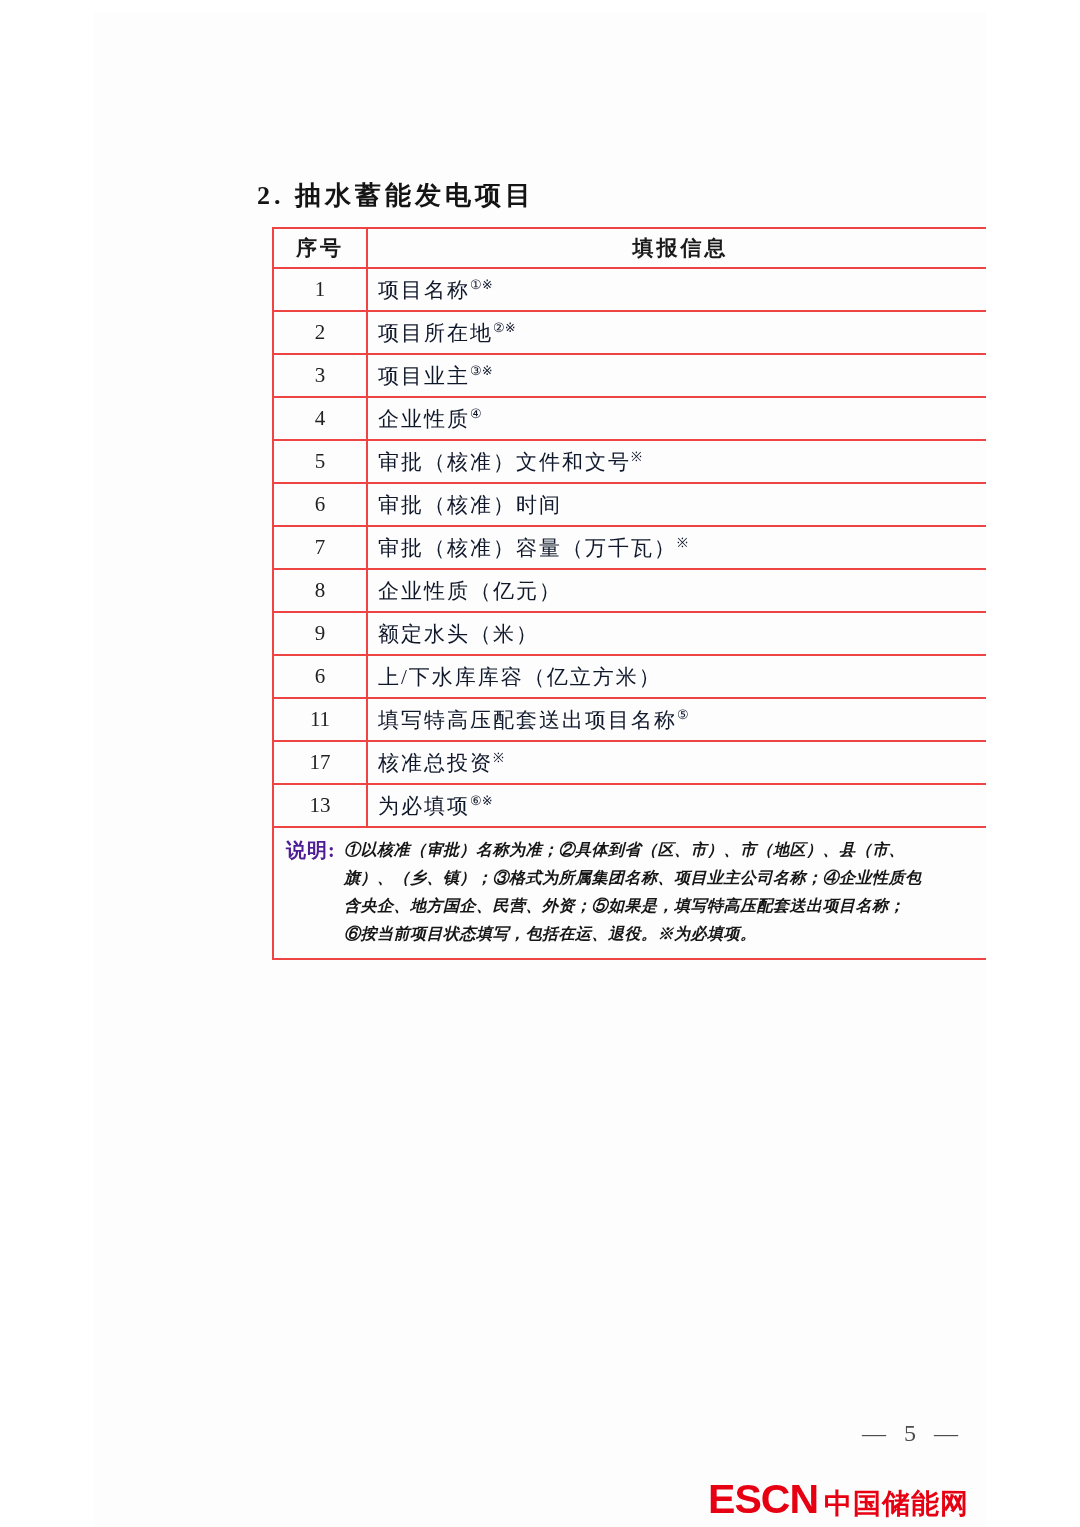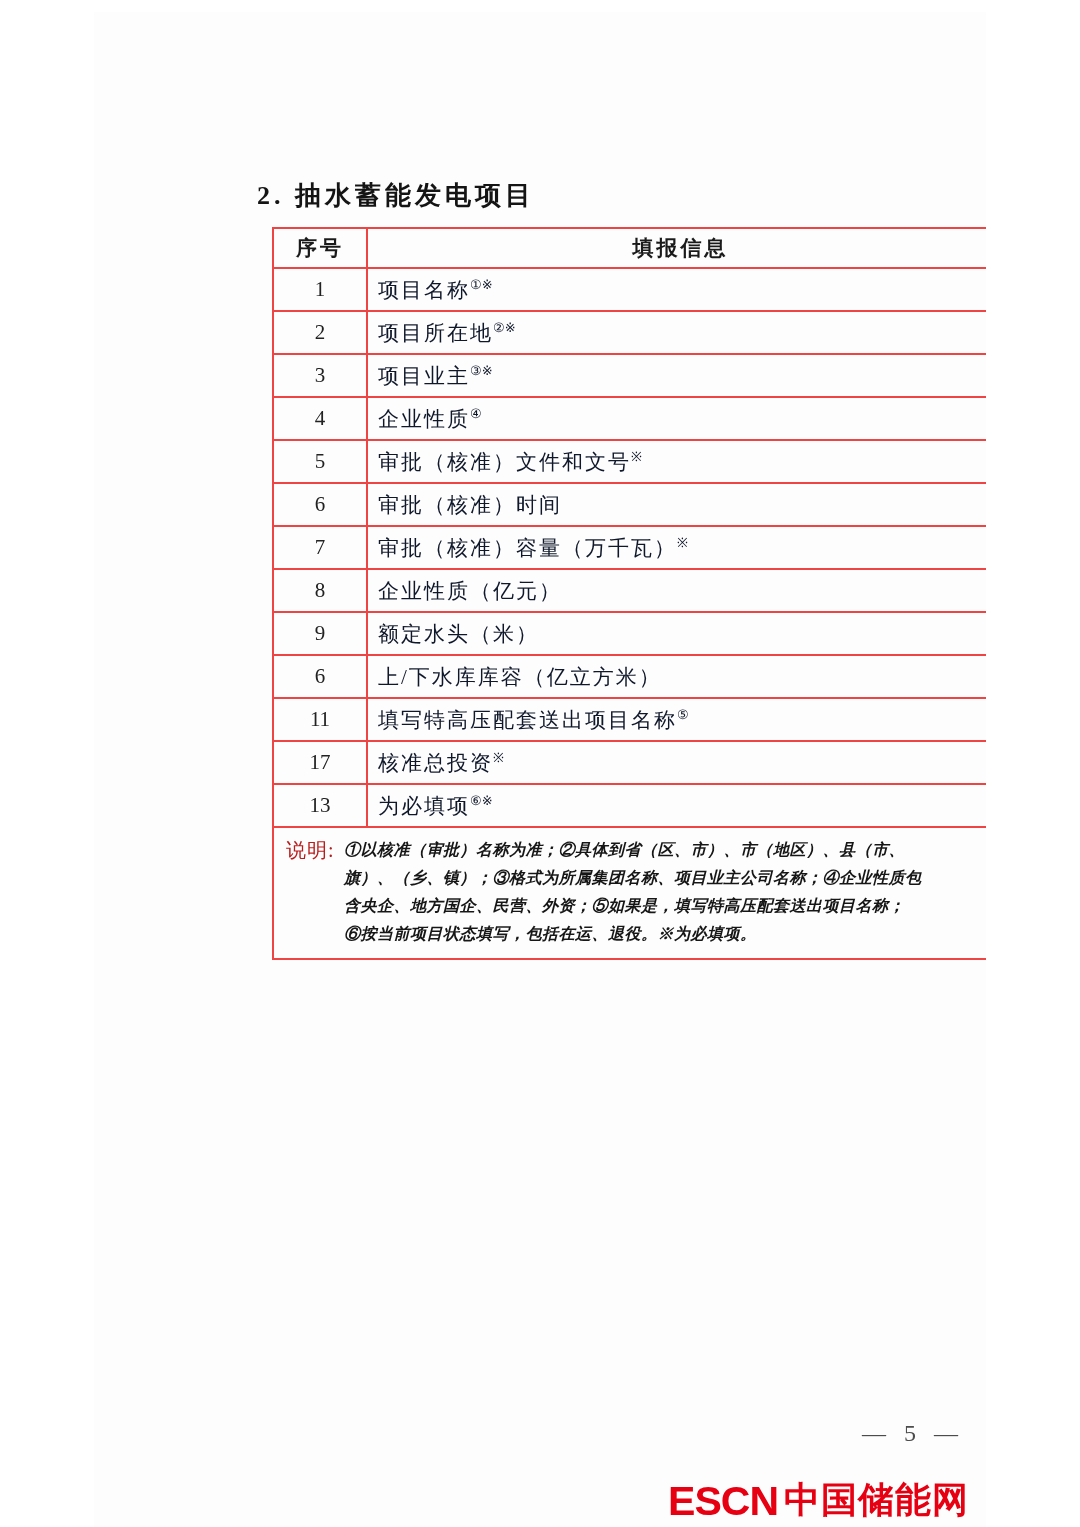--- a/index.html
+++ b/index.html
@@ -67,24 +67,24 @@
   .notes-cell {
     padding: 8px 10px 10px 12px;
   }
   .notes-wrap {
     display: flex;
     align-items: flex-start;
   }
   .notes-label {
     flex: 0 0 58px;
     font-size: 20px;
-    font-weight: 400;
+    font-weight: 700;
     letter-spacing: 1px;
     line-height: 28px;
-    color: #b91c1c;
+    color: #4c1d95;
   }
   .notes-lines {
     flex: 1;
     font-size: 16px;
     font-weight: 600;
     letter-spacing: 0.5px;
     line-height: 28px;
     color: #161616;
     font-style: italic;
   }
@@ -109,21 +109,21 @@
   }
   .logo-latin {
     font-family: "Liberation Sans", "DejaVu Sans", sans-serif;
     font-weight: bold;
     font-size: 41px;
     letter-spacing: -1px;
   }
   .logo-zh {
     font-family: Liberation Serif, serif;
     font-weight: bold;
-    font-size: 36px;
+    font-size: 28px;
     letter-spacing: 1px;
     margin-left: 6px;
   }
 </style>
 </head>
 <body>
 
 <div class="page">
 
   <div class="section-title">2. 抽水蓄能发电项目</div>

